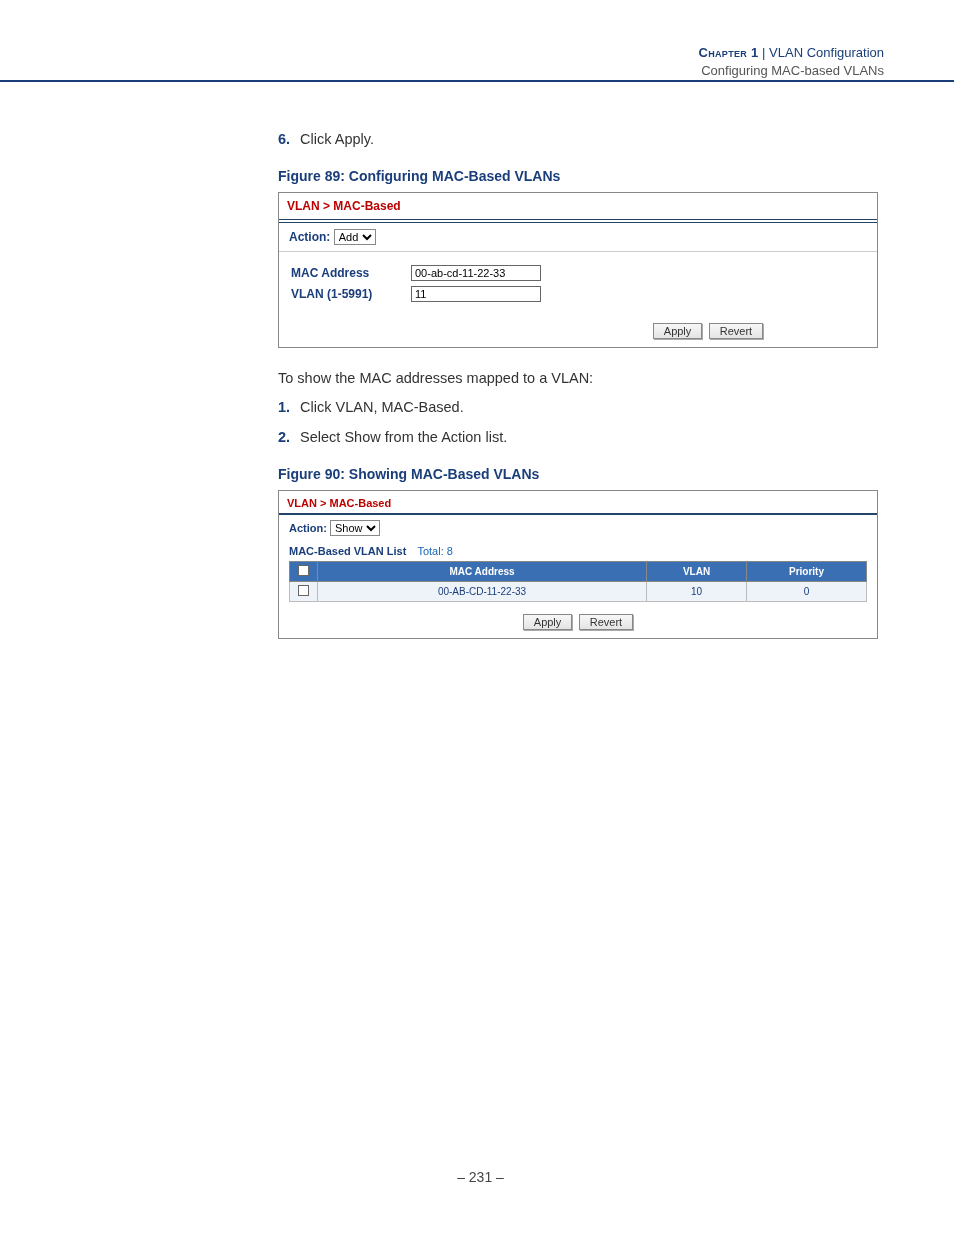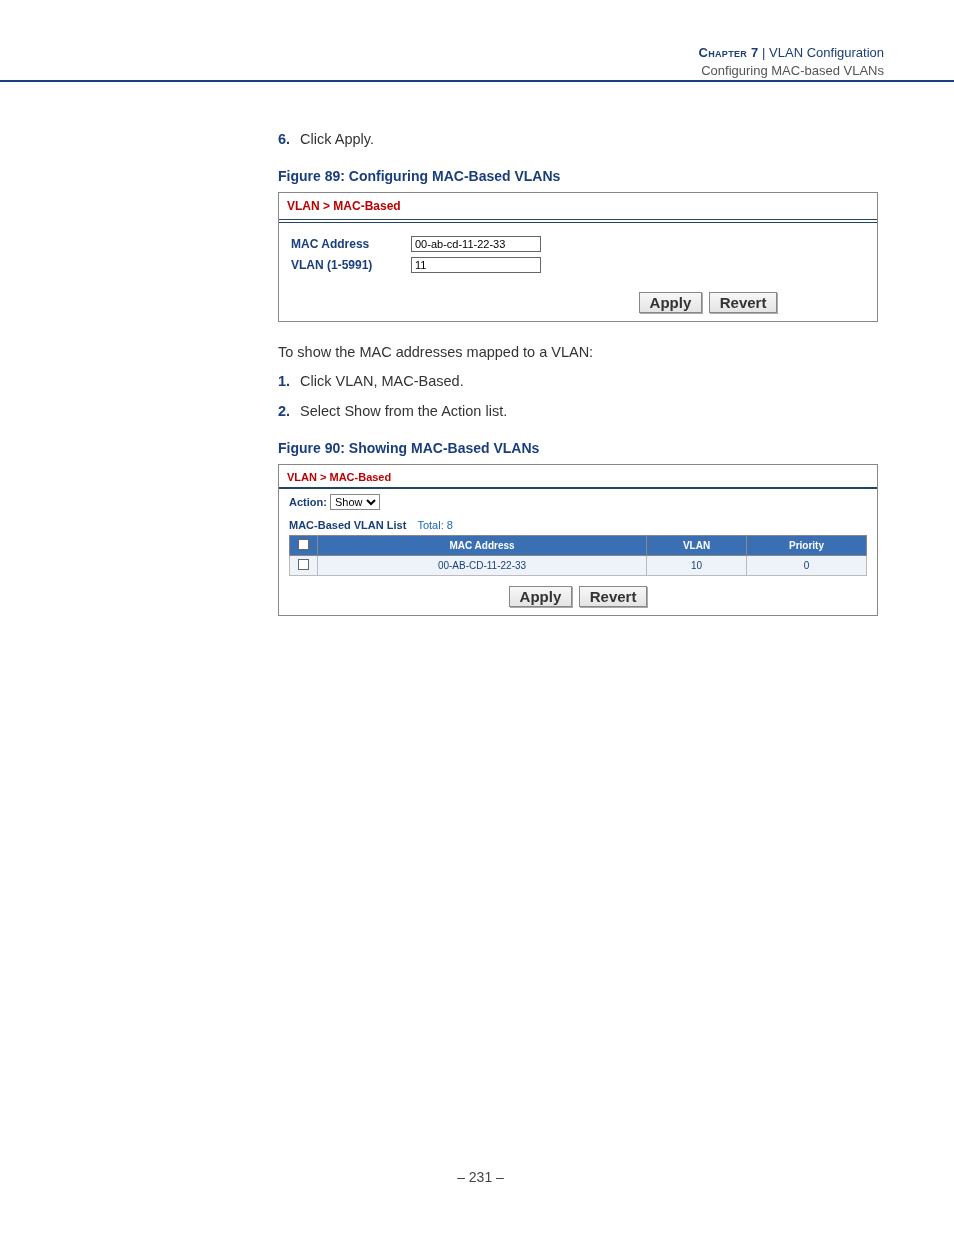--- a/index.html
+++ b/index.html
@@ -29,21 +29,21 @@
   .fig89 .hr2 { height: 1px; background: #246; }
   .fig89 .actionrow { padding: 6px 10px; border-bottom: 1px solid #ccc; font-size: 12px; color: #1a3e7a; font-weight: bold; }
   .fig89 select, .fig90 select { font-size: 11px; border: 1px solid #888; background: #fff; }
   .fig89 .form { padding: 8px 12px 10px 12px; }
   .frow { display: flex; align-items: center; margin: 5px 0; }
   .flabel { width: 120px; font-size: 12px; color: #1a3e7a; font-weight: bold; }
   .finput { border: 1px solid #666; font-size: 11px; padding: 1px 3px; }
   .w1 { width: 130px; }
   .w0 { width: 40px; }
   .fig89 .btnrow { text-align: center; padding: 4px 0 8px 0; margin-left: 260px; }
-  .btn { display: inline-block; border: 1px solid #888; background: linear-gradient(#f7f7f7,#e4e4e4); font-size: 15px; padding: 1px 10px; box-shadow: 1px 1px 0 #aaa; margin: 0 1px; font-weight: bold; }
+  .btn { display: inline-block; border: 1px solid #888; background: linear-gradient(#f7f7f7,#e4e4e4); font-size: 11px; padding: 1px 10px; box-shadow: 1px 1px 0 #aaa; margin: 0 1px; }
 
   
   .fig90 { border: 1px solid #888; padding: 0; }
   .fig90 .bc { color: #b00; font-weight: bold; font-size: 11px; padding: 6px 8px 4px 8px; }
   .fig90 .hr1 { height: 1px; background: #246; }
   .fig90 .actionrow { padding: 5px 10px; font-size: 11px; color: #1a3e7a; font-weight: bold; }
   .fig90 .listcap { padding: 4px 10px 4px 10px; font-size: 11px; }
   .fig90 .listcap .t1 { color: #1a3e7a; font-weight: bold; }
   .fig90 .listcap .t2 { color: #1a66b8; margin-left: 8px; }
   table.tbl { border-collapse: collapse; width: calc(100% - 20px); margin: 0 10px 6px 10px; font-size: 10px; }
@@ -57,40 +57,46 @@
   .footer { position: absolute; bottom: 50px; left: 0; right: 0; text-align: center; color: #444; font-size: 14px; margin-left: 7px; }
 </style>
 </head>
 <body>
 
 <div class="page">
 
   <div class="hdr">
     <div class="hdr-text">
       <div class="hdr-top">
-        <span class="hdr-chapter">Chapter 7</span><span>  |  </span><span>VLAN Configuration</span>
+        <span class="hdr-chapter">Chapter 1</span><span>  |  </span><span>VLAN Configuration</span>
       </div>
       <div class="hdr-sub">Configuring MAC-based VLANs</div>
     </div>
     <div class="hdr-line"></div>
   </div>
 
   <div class="content">
 
     <div class="step">
       <b>6.</b><span>Click Apply.</span>
     </div>
 
     <div class="figcap">Figure 89:  Configuring MAC-Based VLANs</div>
 
     <div class="fig89">
       <div class="bc">VLAN &gt; MAC-Based</div>
       <div class="hr1"></div>
         <div class="hrgap"></div>
         <div class="hr2"></div>
+      <div class="actionrow">
+        <span>Action:</span>
+        <select>
+          <option>Add</option>
+        </select>
+      </div>
       <div class="form">
         <div class="frow">
           <div class="flabel">MAC Address</div>
           <input class="finput w1" value="00-ab-cd-11-22-33" style="">
         </div>
         <div class="frow">
           <div class="flabel">VLAN (1-5991)</div>
           <input class="finput w1" value="11" style="">
         </div>
       </div>

